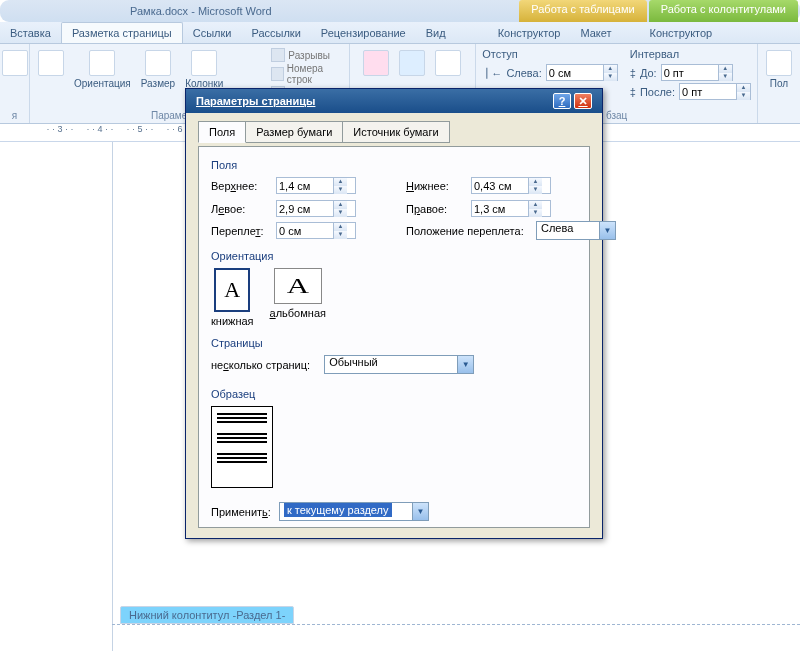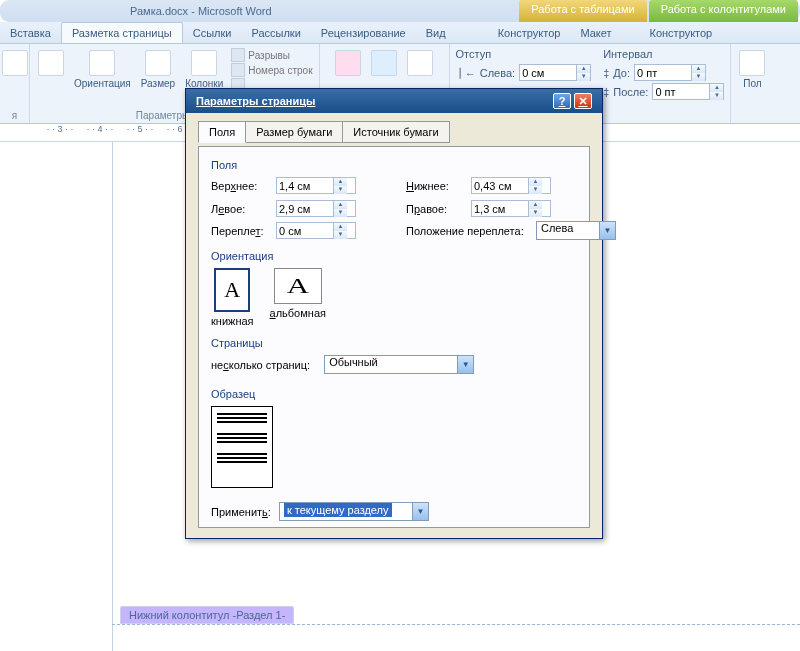--- a/index.html
+++ b/index.html
@@ -86,21 +86,21 @@
     width: 26px; height: 26px;
     border: 1px solid #c7d6e8;
     background: #fff;
     border-radius: 2px;
   }
   .rgroup .grplabel {
     color: #6e87a6;
     font-size: 10px;
     text-align: center;
   }
-  .smallrows { display:flex; flex-direction:column; gap:1px; color:#767676; font-size:10px;}
+  .smallrows { display:flex; flex-direction:column; gap:1px; color:#767676; font-size:10px;margin-left:40px;}
   .smallrow { display:flex; align-items:center; gap:3px;}
   .smallrow .micon { width:14px; height:14px; background:#dde6f1; border:1px solid #c0cee0;}
   .indent-grid { display:flex; gap:12px; color:#3b5c80; font-size:11px;}
   .ind-col { display:flex; flex-direction:column; gap:2px;}
   .ind-head { color:#3b5c80; margin-bottom:2px;}
   .ind-row { display:flex; align-items:center; gap:4px;}
   .spin {
     display:inline-flex; align-items:center;
     border:1px solid #a9bdd6; background:#fff; height:17px;
   }
@@ -207,21 +207,21 @@
   }
   .btn {
     border:1px solid #919b9c; background:linear-gradient(#fefefe,#e5e5e0);
     padding:2px 10px; min-width:68px; text-align:center;
   }
   .btn.primary { border:1px solid #316ac5; box-shadow:0 0 0 1px #a0c0ec inset;}
   .foot-right { display:flex; gap:8px;}
   
   .footer-label {
     position:absolute; left:120px; top:606px;
-    background:#c4b5fd; border:1px solid #c9d5e6;
+    background:#7dd3fc; border:1px solid #c9d5e6;
     padding:2px 8px; border-radius:2px 2px 0 0;
     color:#4a6a8f; font-size:11px;
   }
   .page-bg {
     position:absolute; left:112px; top:142px; right:0; bottom:0;
     background:#fff; border-left:1px solid #c5d3e4;
   }
   .dash-line {
     position:absolute; left:112px; right:0; top:624px;
     border-top:1px dashed #9fb6d2;

